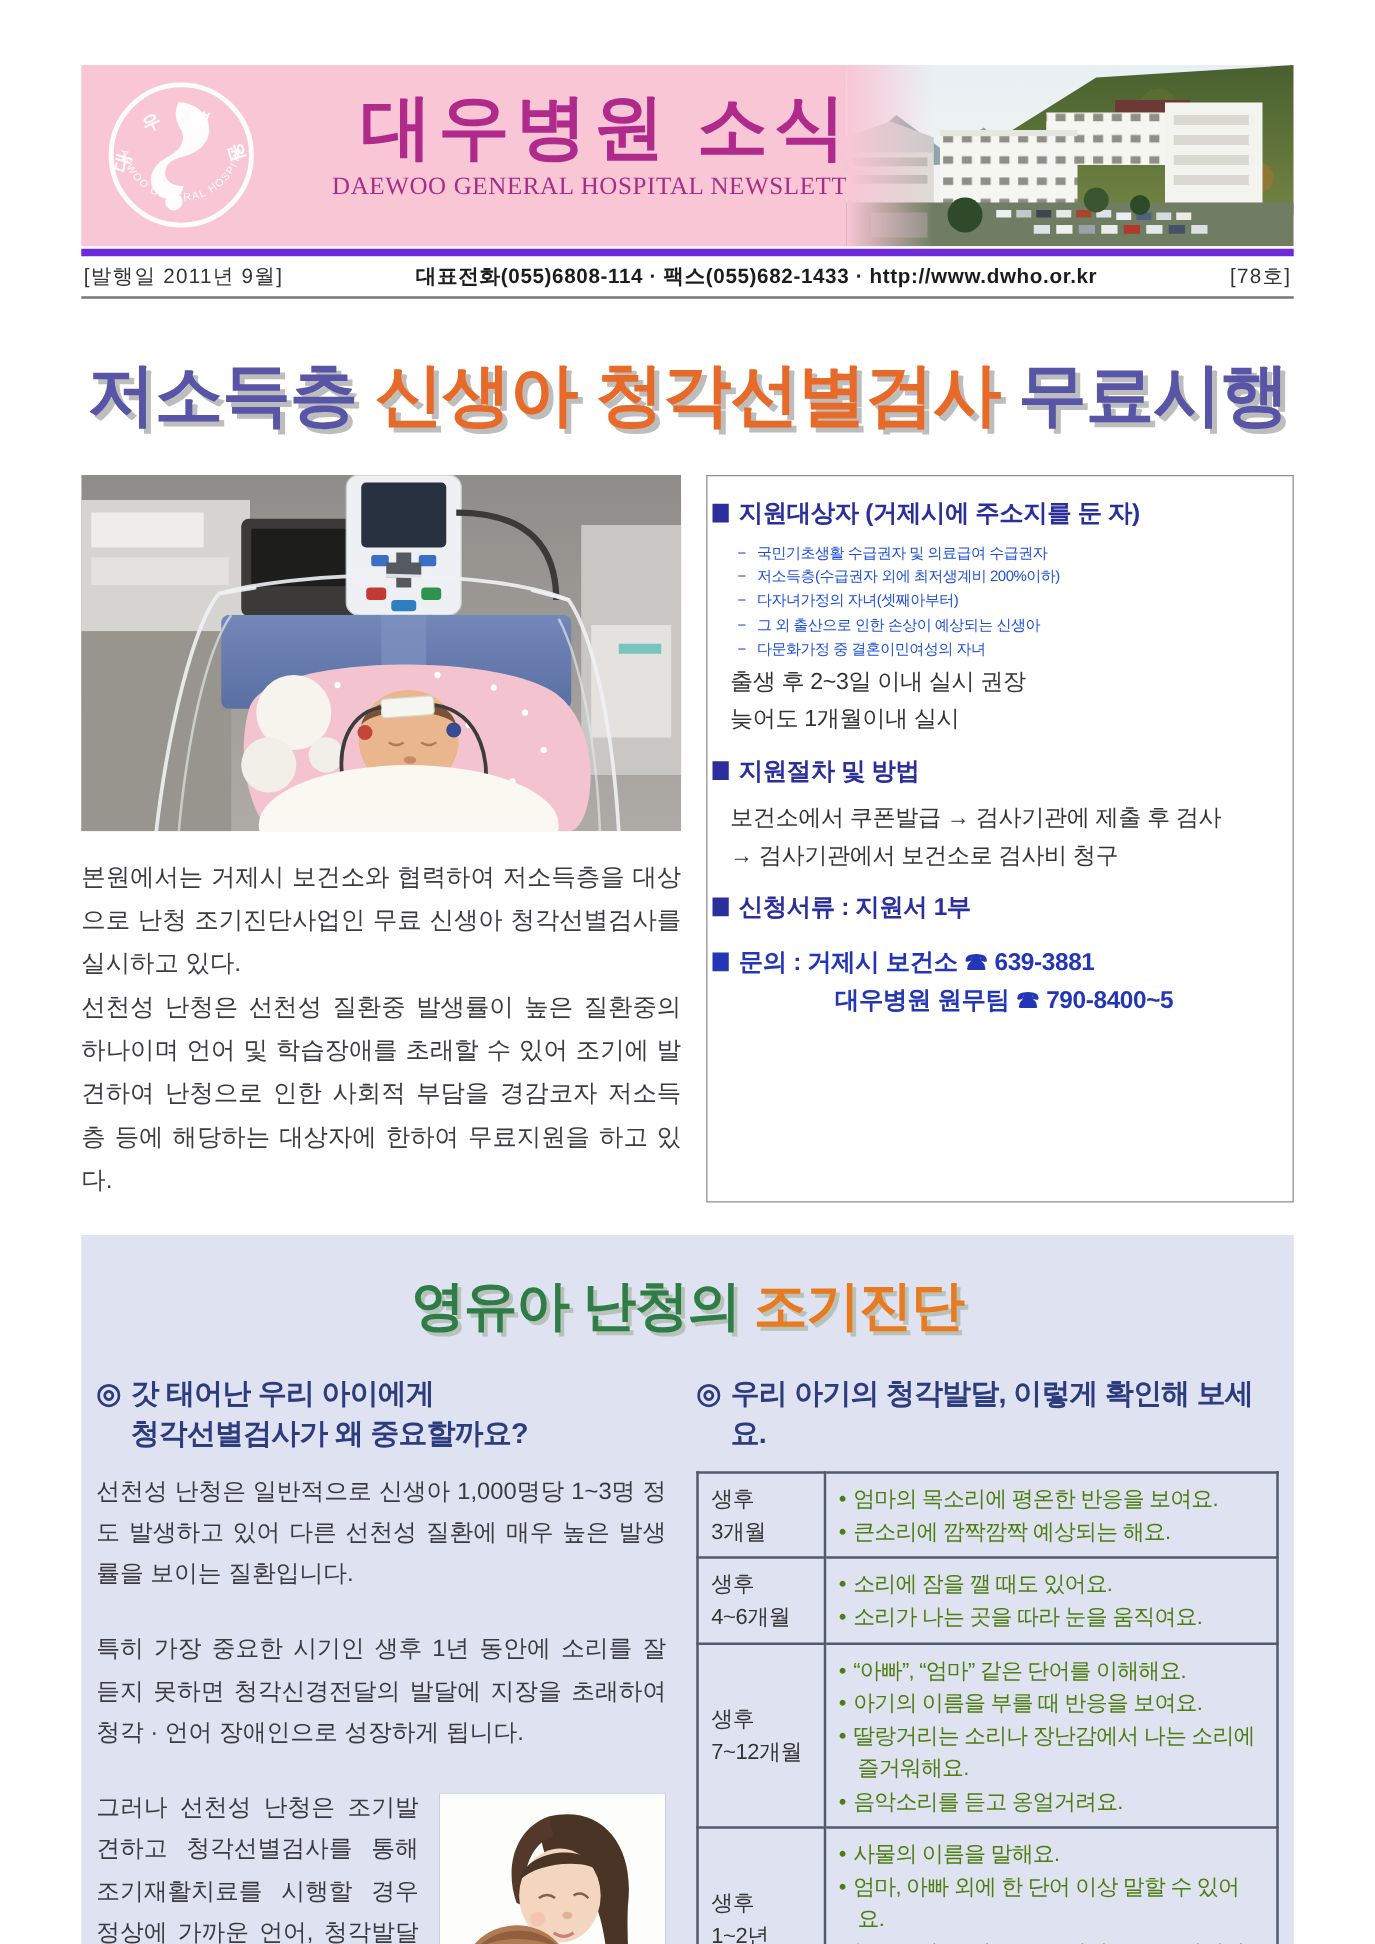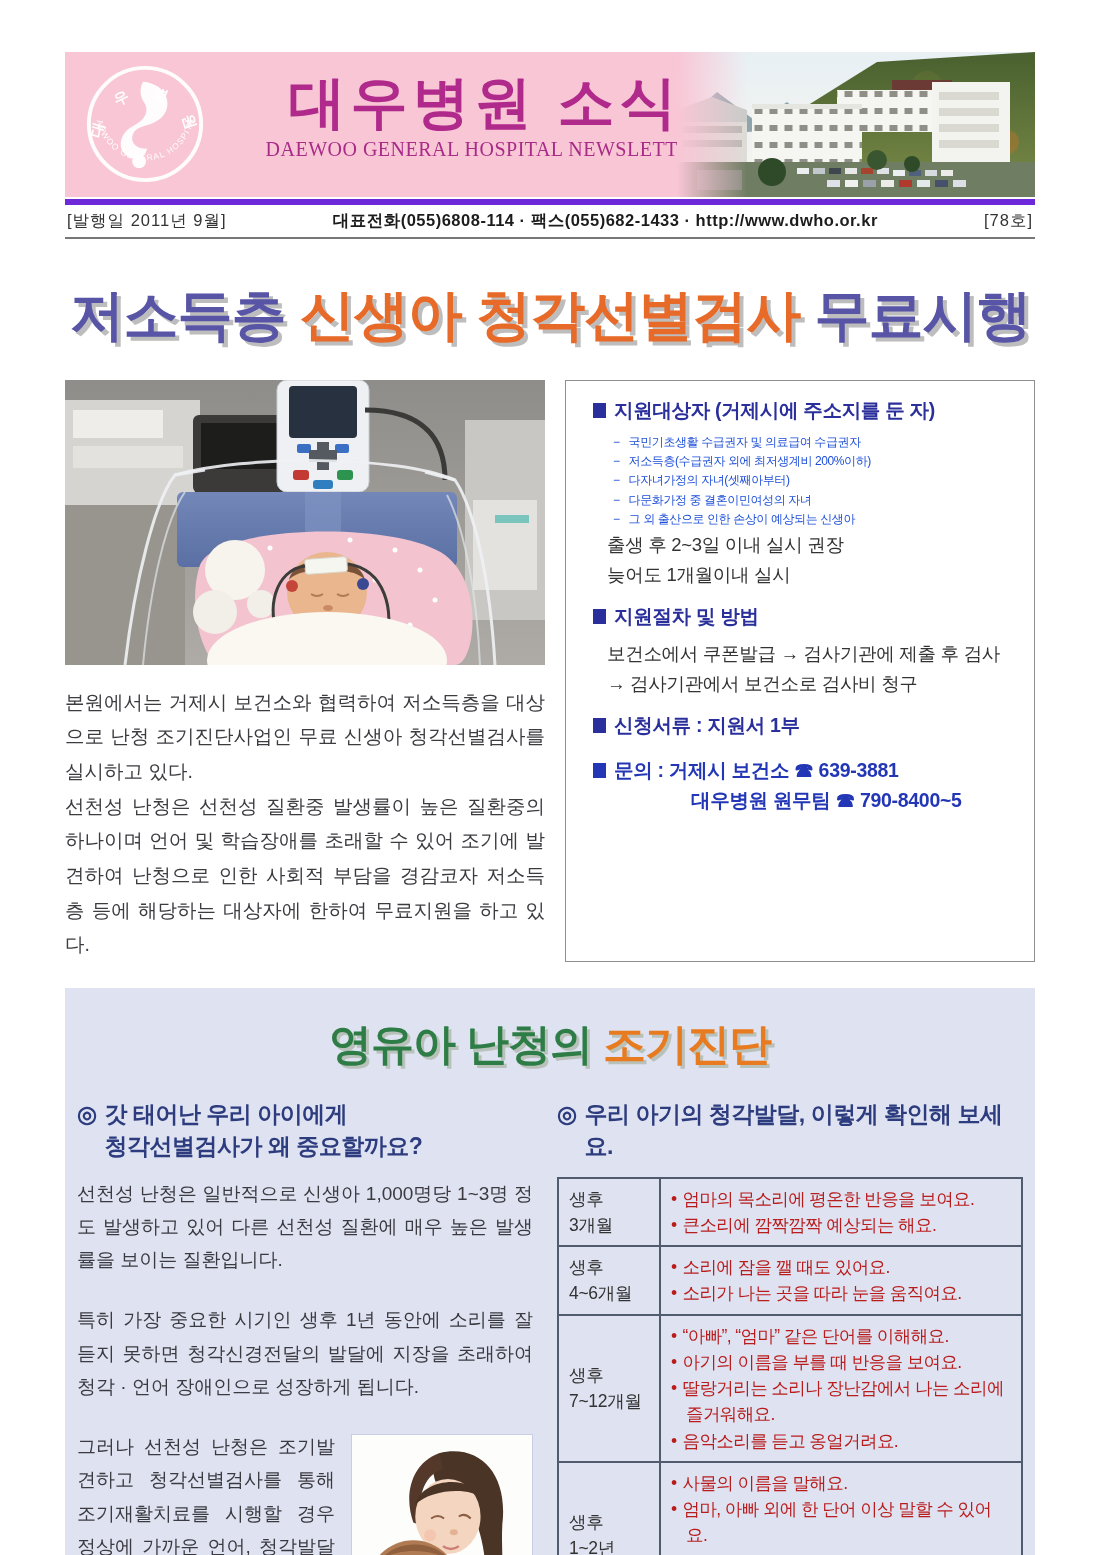--- a/index.html
+++ b/index.html
@@ -24,21 +24,21 @@
   .hl-blue { color:#5854a6; }
   .hl-orange { color:#e76a28; }
 
   
   .main-cols { display:flex; gap:20px; }
   .col-left { width:480px; flex:0 0 480px; }
   .baby-photo { width:480px; height:285px; display:block; }
   .article-text { margin-top:20px; font-size:19.5px; line-height:1.78; color:#3b3b40; text-align:justify; }
   .article-text p { margin:0; }
 
-  .col-right { flex:1; border:1px solid #8e8e8e; background:#fff; padding:14px 27px 18px; }
+  .col-right { flex:1; border:1px solid #8e8e8e; background:#fff; padding:14px 4px 18px; }
   .ib-title { font-size:19.5px; font-weight:800; color:#2a2f9c; margin:13px 0 9px; letter-spacing:-0.3px; }
   .ib-title:first-child { margin-top:2px; }
   .sq { display:inline-block; width:13px; height:15px; background:#2a2f9c; margin-right:8px; vertical-align:-1px; }
   .sq.blue2 { background:#2337b6; }
   .ib-items { padding-left:6px; }
   .dash-item { font-size:12px; color:#1d4ed8; line-height:1.62; padding-left:34px; text-indent:-20px; letter-spacing:-0.4px; }
   .dash-item::before { content:"−"; margin-right:9px; }
   .ib-line { font-size:18.5px; color:#333; line-height:1.62; padding-left:14px; letter-spacing:-0.3px; }
   .ib-inquiry { font-size:19.5px; font-weight:800; color:#2337b6; margin-top:16px; line-height:1.55; letter-spacing:-0.3px; }
   .ib-inquiry .line2 { padding-left:98px; }
@@ -53,21 +53,21 @@
   .p-right { flex:1; }
   .p-heading { display:flex; font-size:23px; font-weight:800; color:#2d3c7e; line-height:1.4; margin-bottom:14px; letter-spacing:-0.5px; }
   .p-heading .marker { margin-right:8px; }
   .p-body p { font-size:19px; line-height:1.75; color:#3a3a40; text-align:justify; margin-bottom:27px; }
   .p-body p:last-child { margin-bottom:0; }
   .mom-photo { float:right; width:182px; height:248px; margin:4px 0 6px 16px; border:1px solid #c9cfe2; background:#fff; }
 
   .dev-table { width:100%; border-collapse:collapse; margin-top:4px; }
   .dev-table td { border:2px solid #515b6e; padding:7px 10px; vertical-align:middle; }
   .age-cell { width:102px; font-size:17.5px; color:#333; line-height:1.5; letter-spacing:-0.3px; }
-  .tbl-item { font-size:17.5px; color:#b91c1c; line-height:1.5; padding-left:15px; text-indent:-15px; letter-spacing:-0.6px; }
+  .tbl-item { font-size:17.5px; color:#4d7c0f; line-height:1.5; padding-left:15px; text-indent:-15px; letter-spacing:-0.6px; }
   .tbl-item::before { content:"•"; margin-right:6px; }
 </style>
 </head>
 <body>
 
 <div class="page">
 
   <div class="banner">
     <div class="logo-wrap">
       <svg viewBox="0 0 130 130" width="128" height="128">
@@ -259,22 +259,22 @@
     </div>
 
     <div class="col-right">
       <div class="ib-title">
         <span class="sq"></span><span>지원대상자 (거제시에 주소지를 둔 자)</span>
       </div>
       <div class="ib-items">
         <div class="dash-item">국민기초생활 수급권자 및 의료급여 수급권자</div>
         <div class="dash-item">저소득층(수급권자 외에 최저생계비 200%이하)</div>
         <div class="dash-item">다자녀가정의 자녀(셋째아부터)</div>
+        <div class="dash-item">그 외 출산으로 인한 손상이 예상되는 신생아</div>
         <div class="dash-item">다문화가정 중 결혼이민여성의 자녀</div>
-        <div class="dash-item">그 외 출산으로 인한 손상이 예상되는 신생아</div>
       </div>
 
       <div class="ib-line">출생 후 2~3일 이내 실시 권장</div>
       <div class="ib-line">늦어도 1개월이내 실시</div>
 
       <div class="ib-title">
         <span class="sq"></span><span>지원절차 및 방법</span>
       </div>
       <div class="ib-line">보건소에서 쿠폰발급 → 검사기관에 제출 후 검사</div>
       <div class="ib-line">→ 검사기관에서  보건소로 검사비 청구</div>

